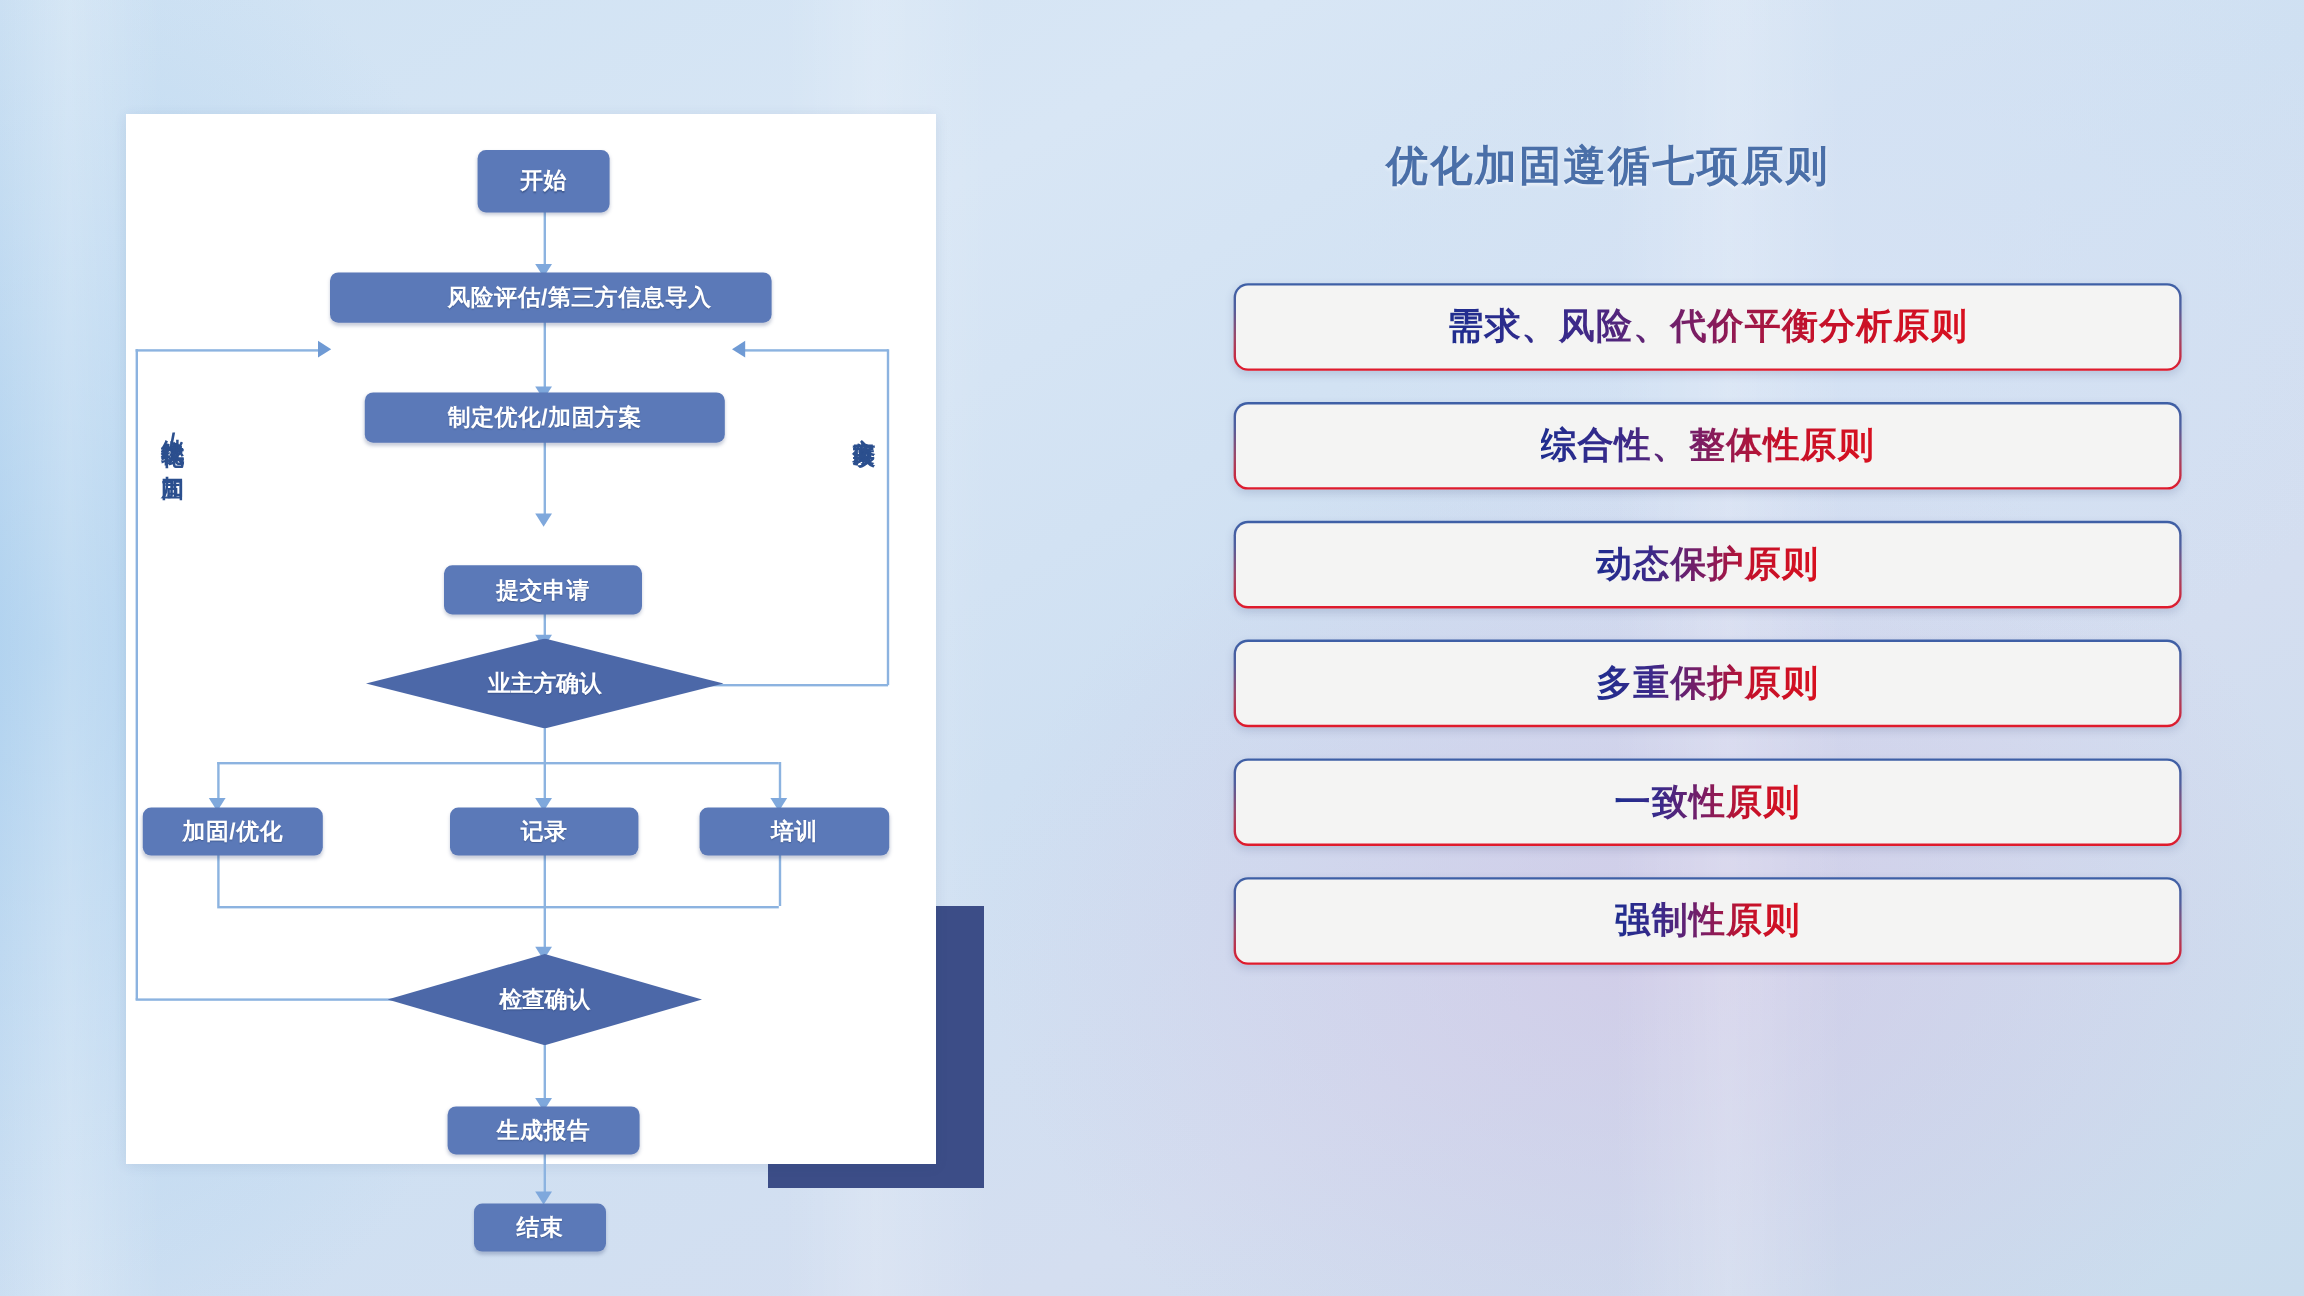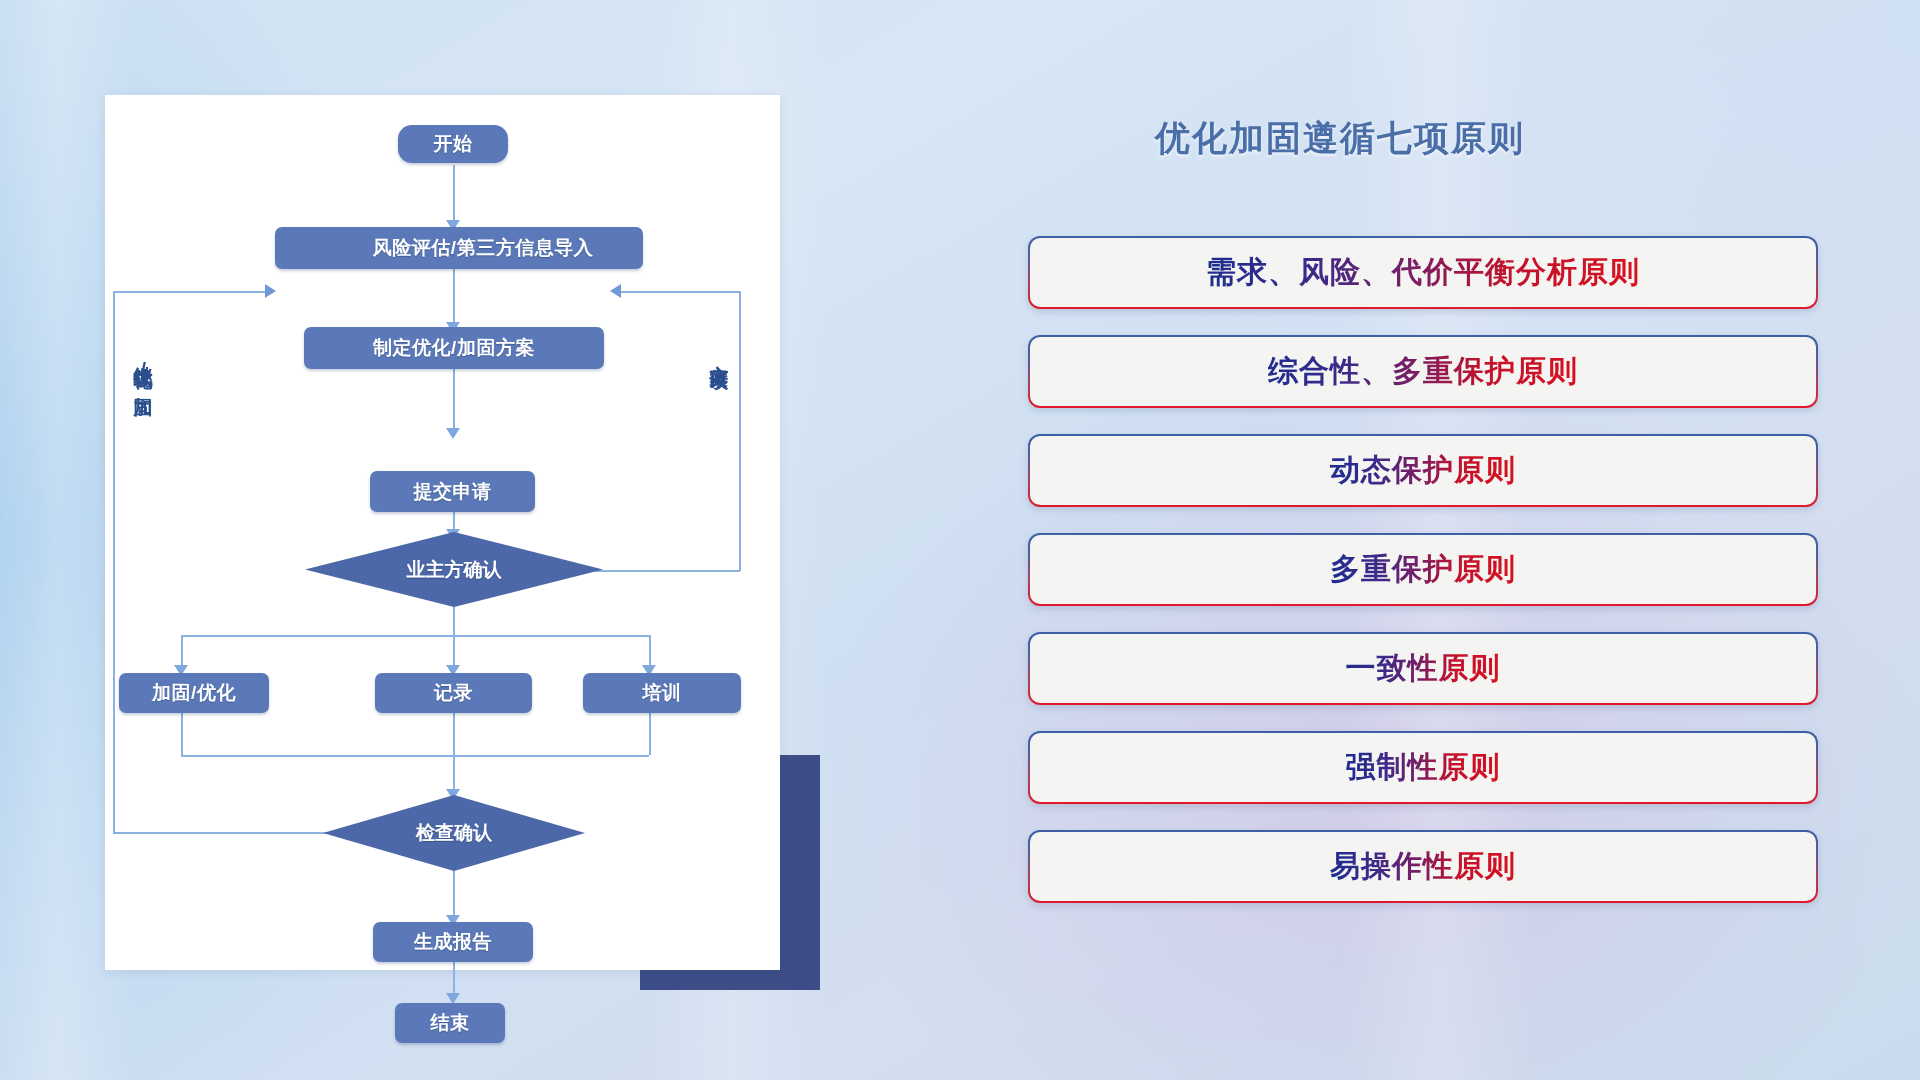--- a/index.html
+++ b/index.html
@@ -210,21 +210,21 @@
     <div class="ln h" style="left:8px; top:737px; width:222px;"></div>
     <div class="ln v" style="left:8px; top:196px; height:542px;"></div>
     <div class="ln h" style="left:8px; top:196px; width:158px;"></div>
     <div class="arw right" style="left:160px; top:189px;"></div>
 
     <div class="ln h" style="left:460px; top:475px; width:175px;"></div>
     <div class="ln v" style="left:634px; top:196px; height:280px;"></div>
     <div class="ln h" style="left:512px; top:196px; width:123px;"></div>
     <div class="arw left" style="left:505px; top:189px;"></div>
 
-    <div class="node" style="left:293px; top:30px; width:110px; height:38px;border-radius:14px;">
+    <div class="node" style="left:293px; top:30px; width:110px; height:52px;">
       <span>开始</span>
     </div>
 
     <div class="node" style="left:170px; top:132px; width:368px; height:42px;padding-left:48px;">
       <span>风险评估/第三方信息导入</span>
     </div>
 
     <div class="node" style="left:199px; top:232px; width:300px; height:42px;">
       <span>制定优化/加固方案</span>
     </div>
@@ -275,21 +275,21 @@
 <div class="principles">
 
   <div class="p-item">
     <div class="p-item-inner">
       <span class="p-text">需求、风险、代价平衡分析原则</span>
     </div>
   </div>
 
   <div class="p-item">
     <div class="p-item-inner">
-      <span class="p-text">综合性、多重保护原则</span>
+      <span class="p-text">综合性、整体性原则</span>
     </div>
   </div>
 
   <div class="p-item">
     <div class="p-item-inner">
       <span class="p-text">动态保护原则</span>
     </div>
   </div>
 
   <div class="p-item">
@@ -303,19 +303,14 @@
       <span class="p-text">一致性原则</span>
     </div>
   </div>
 
   <div class="p-item">
     <div class="p-item-inner">
       <span class="p-text">强制性原则</span>
     </div>
   </div>
 
-  <div class="p-item">
-    <div class="p-item-inner">
-      <span class="p-text">易操作性原则</span>
-    </div>
-  </div>
 
 </div>
 
 </body></html>

